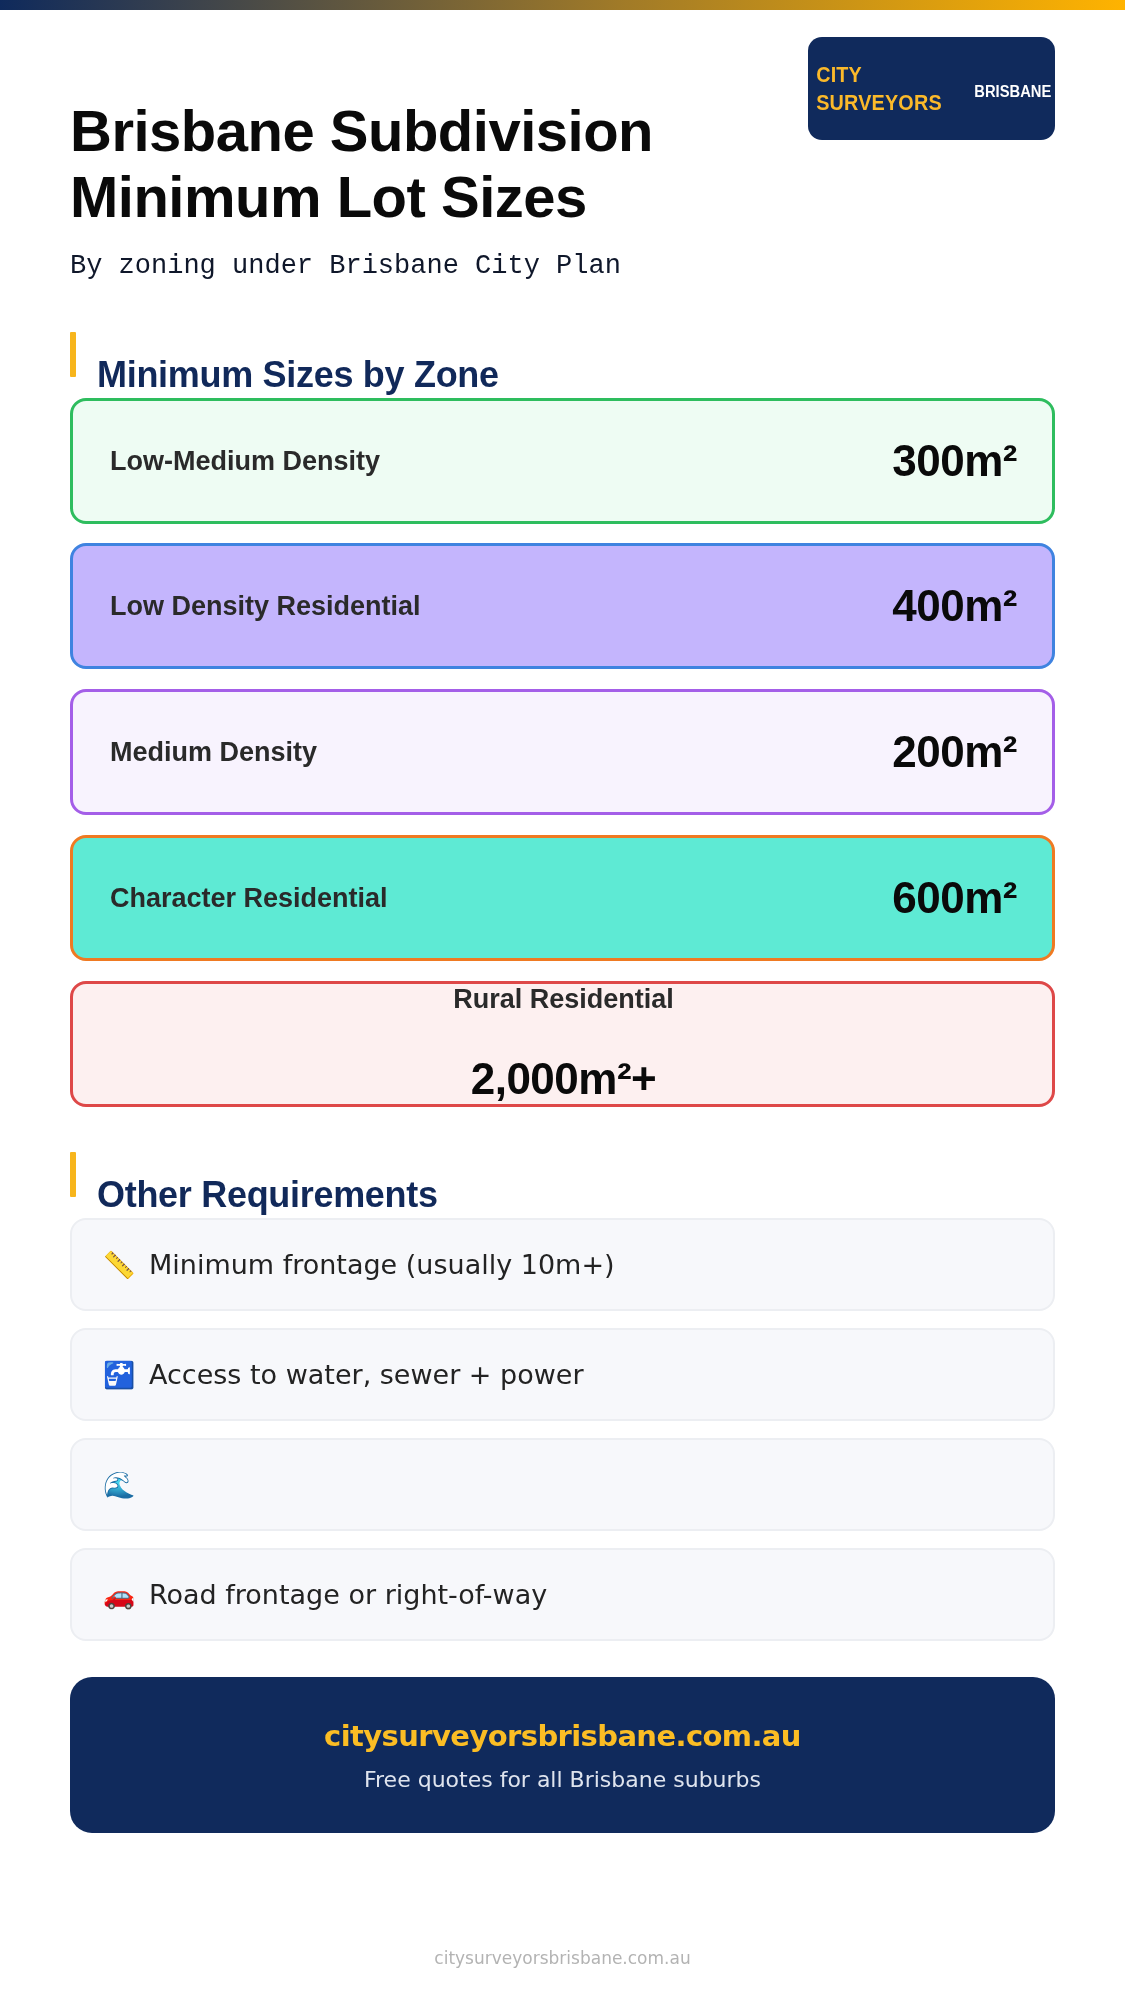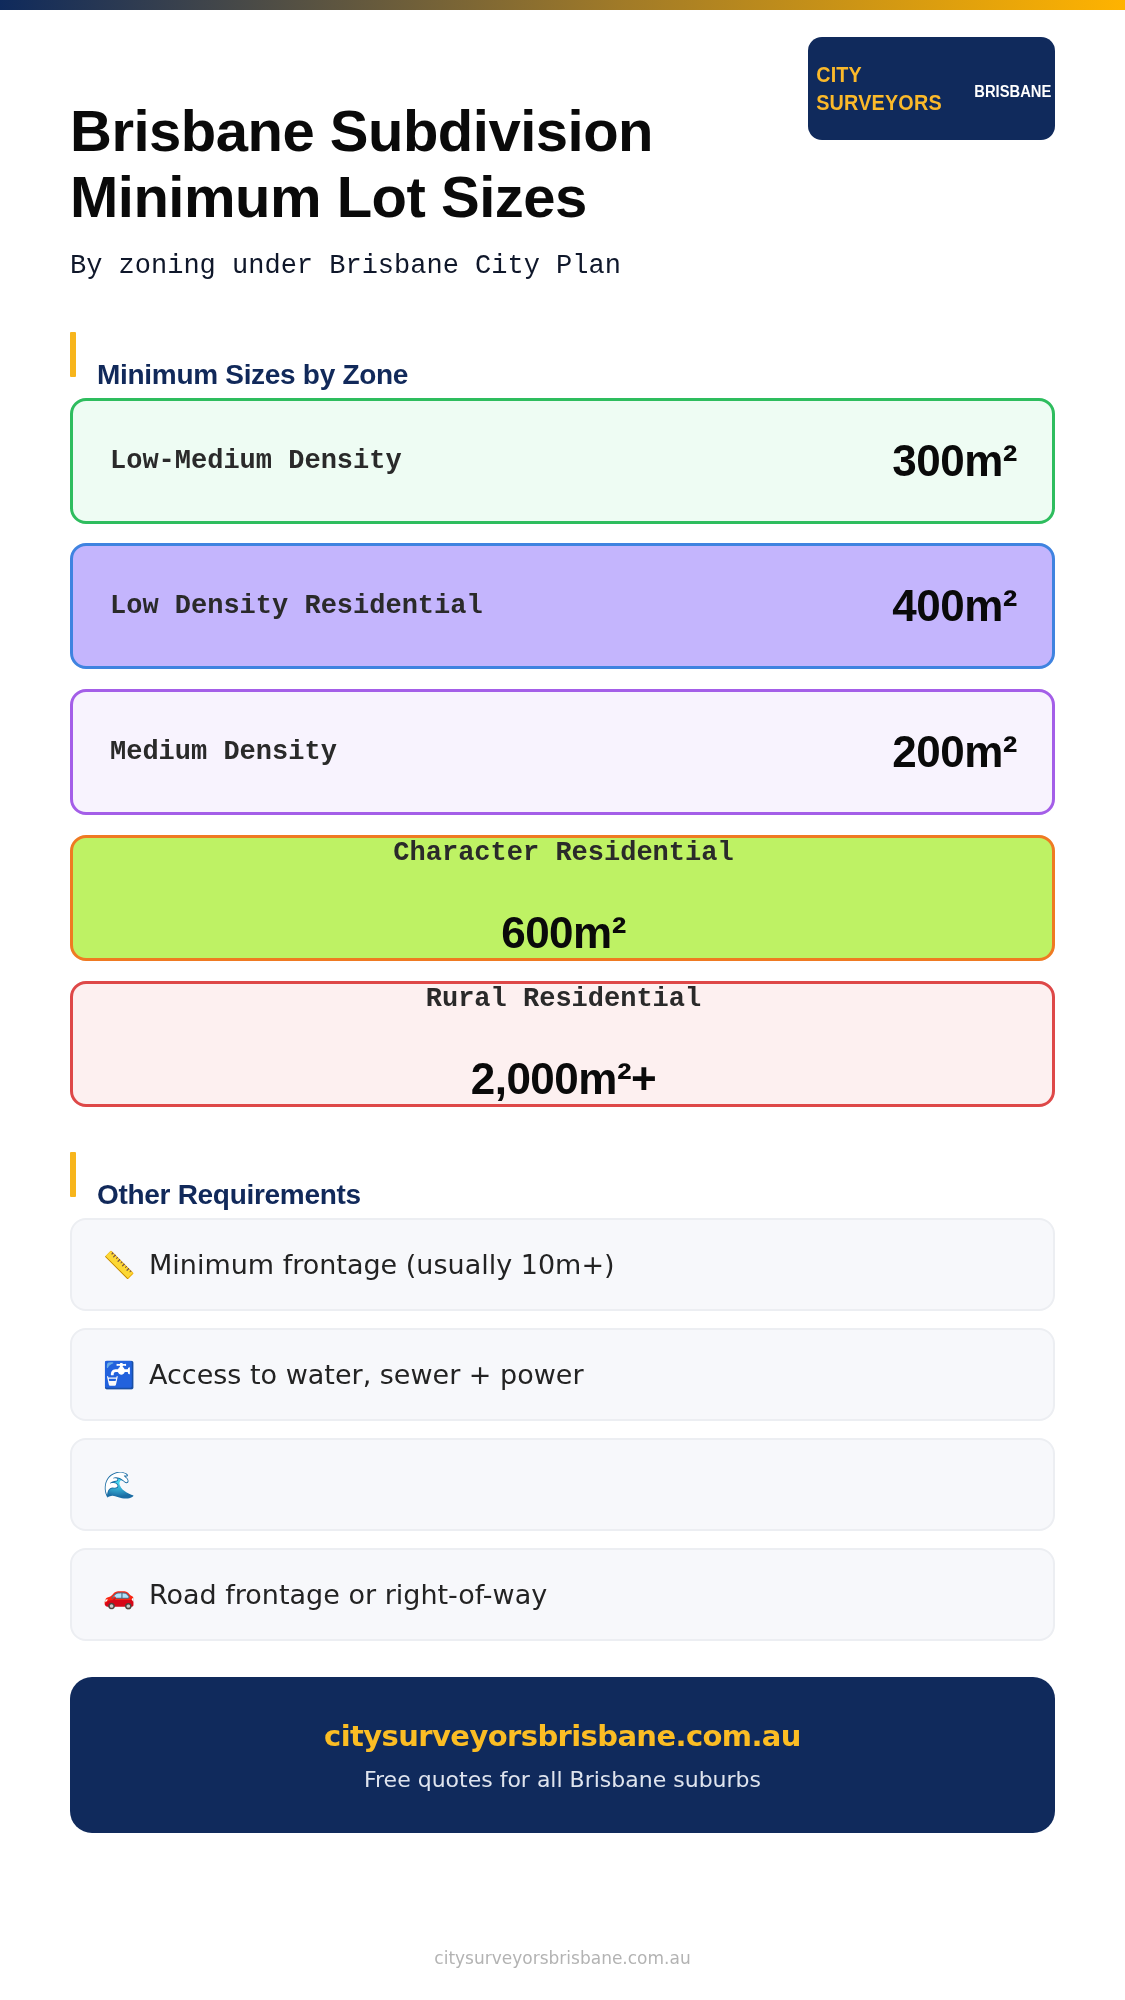--- a/index.html
+++ b/index.html
@@ -38,31 +38,31 @@
   }
 
   .section-head {
     position: absolute; left: 70px; height: 45px;
     display: flex; align-items: center;
   }
   .section-bar { width: 6px; height: 45px; background: #f7b51c; border-radius: 1px; }
   .section-title {
     margin-left: 21px;
     font-family: "Liberation Sans", sans-serif; font-weight: 700;
-    font-size: 28px; color: #11295a; letter-spacing: -0.3px; margin-top: 40px;
+    font-size: 36px; color: #11295a; letter-spacing: -0.3px; margin-top: 40px;
   }
 
   .zone-card {
     position: absolute; left: 70px; width: 985px; height: 126px;
     border: 3px solid; border-radius: 16px;
     display: flex; align-items: center; justify-content: space-between;
     padding: 0 35px 0 37px;
   }
   .zone-label {
-    font-family: Liberation Mono, monospace; font-weight: 700;
+    font-family: Liberation Sans, sans-serif; font-weight: 700;
     font-size: 27px; color: #2a2a2a;
   }
   .zone-value {
     font-family: "Liberation Sans", sans-serif; font-weight: 700;
     font-size: 44px; color: #0a0a0a; letter-spacing: -0.5px;
   }
 
   .req-item {
     position: absolute; left: 70px; width: 985px; height: 93px;
     background: #f7f8fb; border: 2px solid #eceef2; border-radius: 16px;
@@ -118,21 +118,21 @@
   <span class="zone-value">300m²</span>
 </div>
 <div class="zone-card" style="top: 543px; border-color: rgb(63, 131, 224); background: #c4b5fd;">
   <span class="zone-label">Low Density Residential</span>
   <span class="zone-value">400m²</span>
 </div>
 <div class="zone-card" style="top: 689px; border-color: rgb(164, 94, 232); background: rgb(248, 243, 254);">
   <span class="zone-label">Medium Density</span>
   <span class="zone-value">200m²</span>
 </div>
-<div class="zone-card" style="top: 835px; border-color: rgb(239, 122, 34); background: #bef264; flex-direction: column;">
+<div class="zone-card" style="top: 835px; border-color: rgb(239, 122, 34); background: #5eead4;">
   <span class="zone-label">Character Residential</span>
   <span class="zone-value">600m²</span>
 </div>
 <div class="zone-card" style="top: 981px; border-color: rgb(222, 72, 72); background: rgb(253, 240, 240); flex-direction: column;">
   <span class="zone-label">Rural Residential</span>
   <span class="zone-value">2,000m²+</span>
 </div>
 
 <div class="section-head" style="top:1152px;">
   <div class="section-bar"></div>

